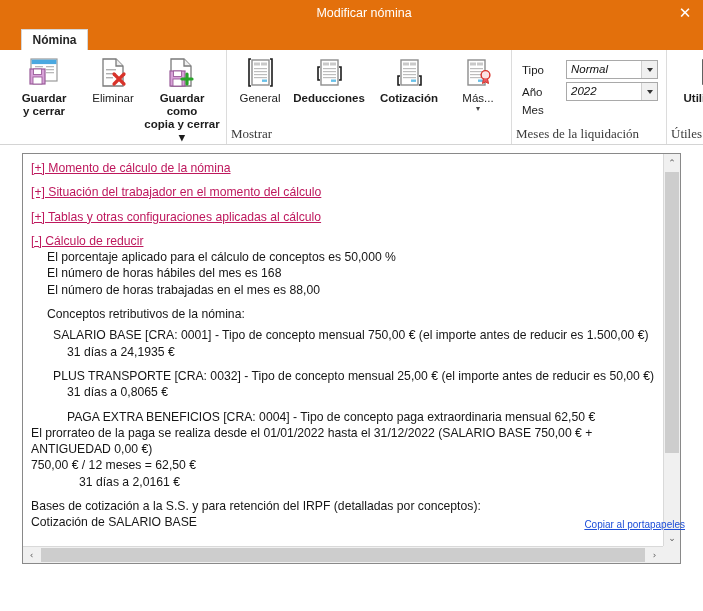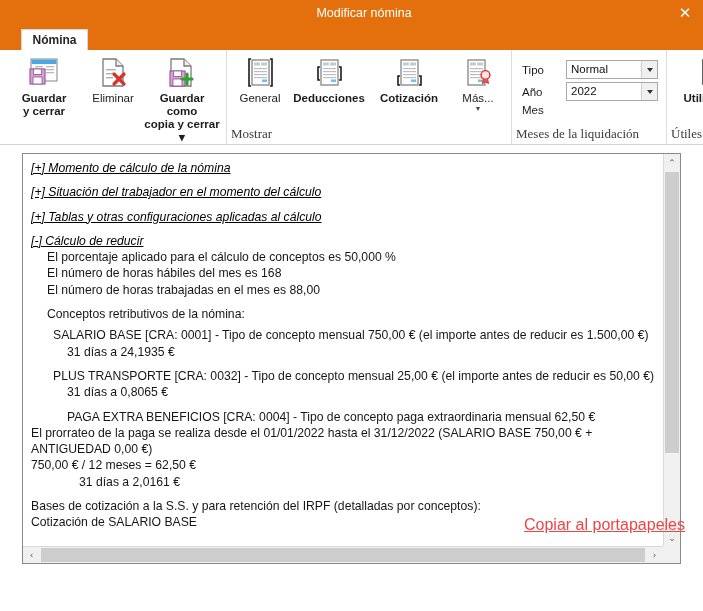--- a/index.html
+++ b/index.html
@@ -161,20 +161,21 @@
     box-sizing: border-box;
     cursor: pointer;
   }
   .combo-value {
     position: absolute;
     left: 4px;
     top: 0;
     line-height: 17px;
     font-size: 11.5px;
     color: #111;
+    font-style: italic;
   }
   .combo-arrow {
     position: absolute;
     right: 0; top: 0;
     width: 16px; height: 17px;
     background: #f0f0f0;
     border-left: 1px solid #cfcfcf;
     box-sizing: border-box;
     display: flex;
     align-items: center;
@@ -213,24 +214,23 @@
     bottom: 18px;
     overflow: hidden;
     font-size: 12.2px;
     color: #161616;
     line-height: 16.3px;
   }
   .ln { white-space: pre; }
   .ln.wrapline { white-space: normal; }
   .link {
     text-decoration: underline;
-    color: #000000;
+    color: #be185d;
     cursor: pointer;
     display: inline;
-    font-style: italic;
   }
   .bold { font-weight: normal; }
   .sp { height: 8px; }
   .sp-sm { height: 5px; }
   .i1 { padding-left: 16px; }
   .i2 { padding-left: 22px; }
   .i3 { padding-left: 36px; }
   .i4 { padding-left: 48px; }
 
   
@@ -298,22 +298,22 @@
     position: absolute;
     left: 0; right: 0;
     bottom: 0;
     height: 26px;
     padding-right: 18px;
     box-sizing: border-box;
     text-align: right;
   }
   .footer-link {
     display: inline-block;
-    font-size: 16px;
-    color: #ef4444;
+    font-size: 10px;
+    color: #1d4ed8;
     text-decoration: underline;
     line-height: 22px;
     cursor: pointer;
     text-align: right;
   }
 </style>
 </head>
 <body>
 
 <div class="titlebar">

